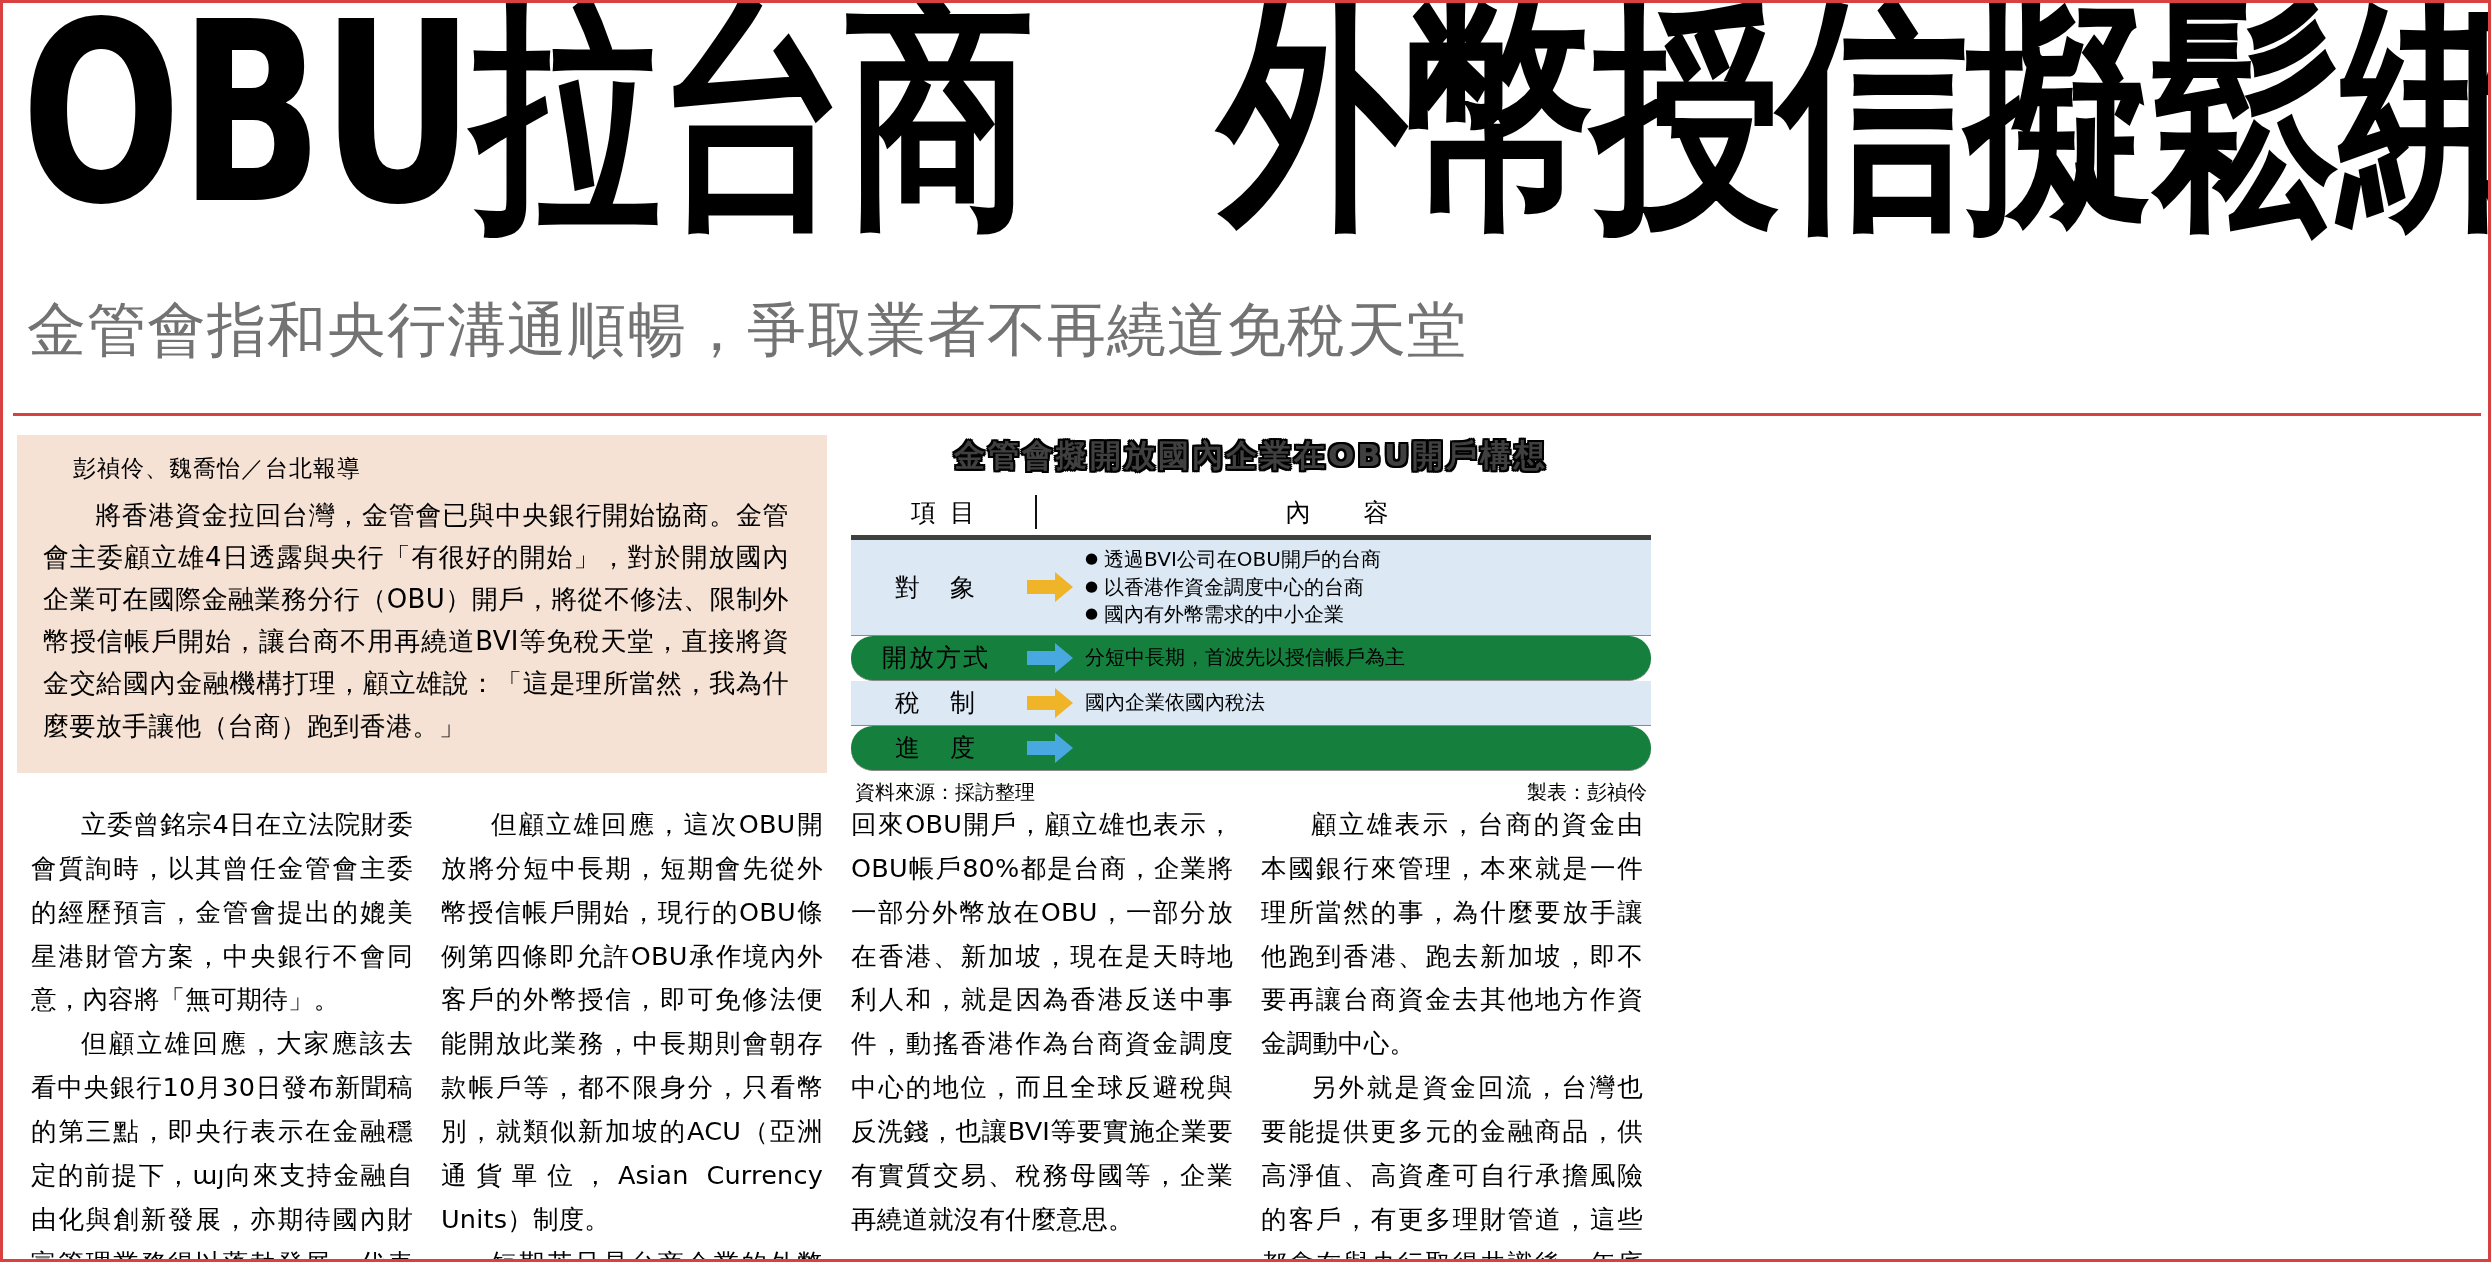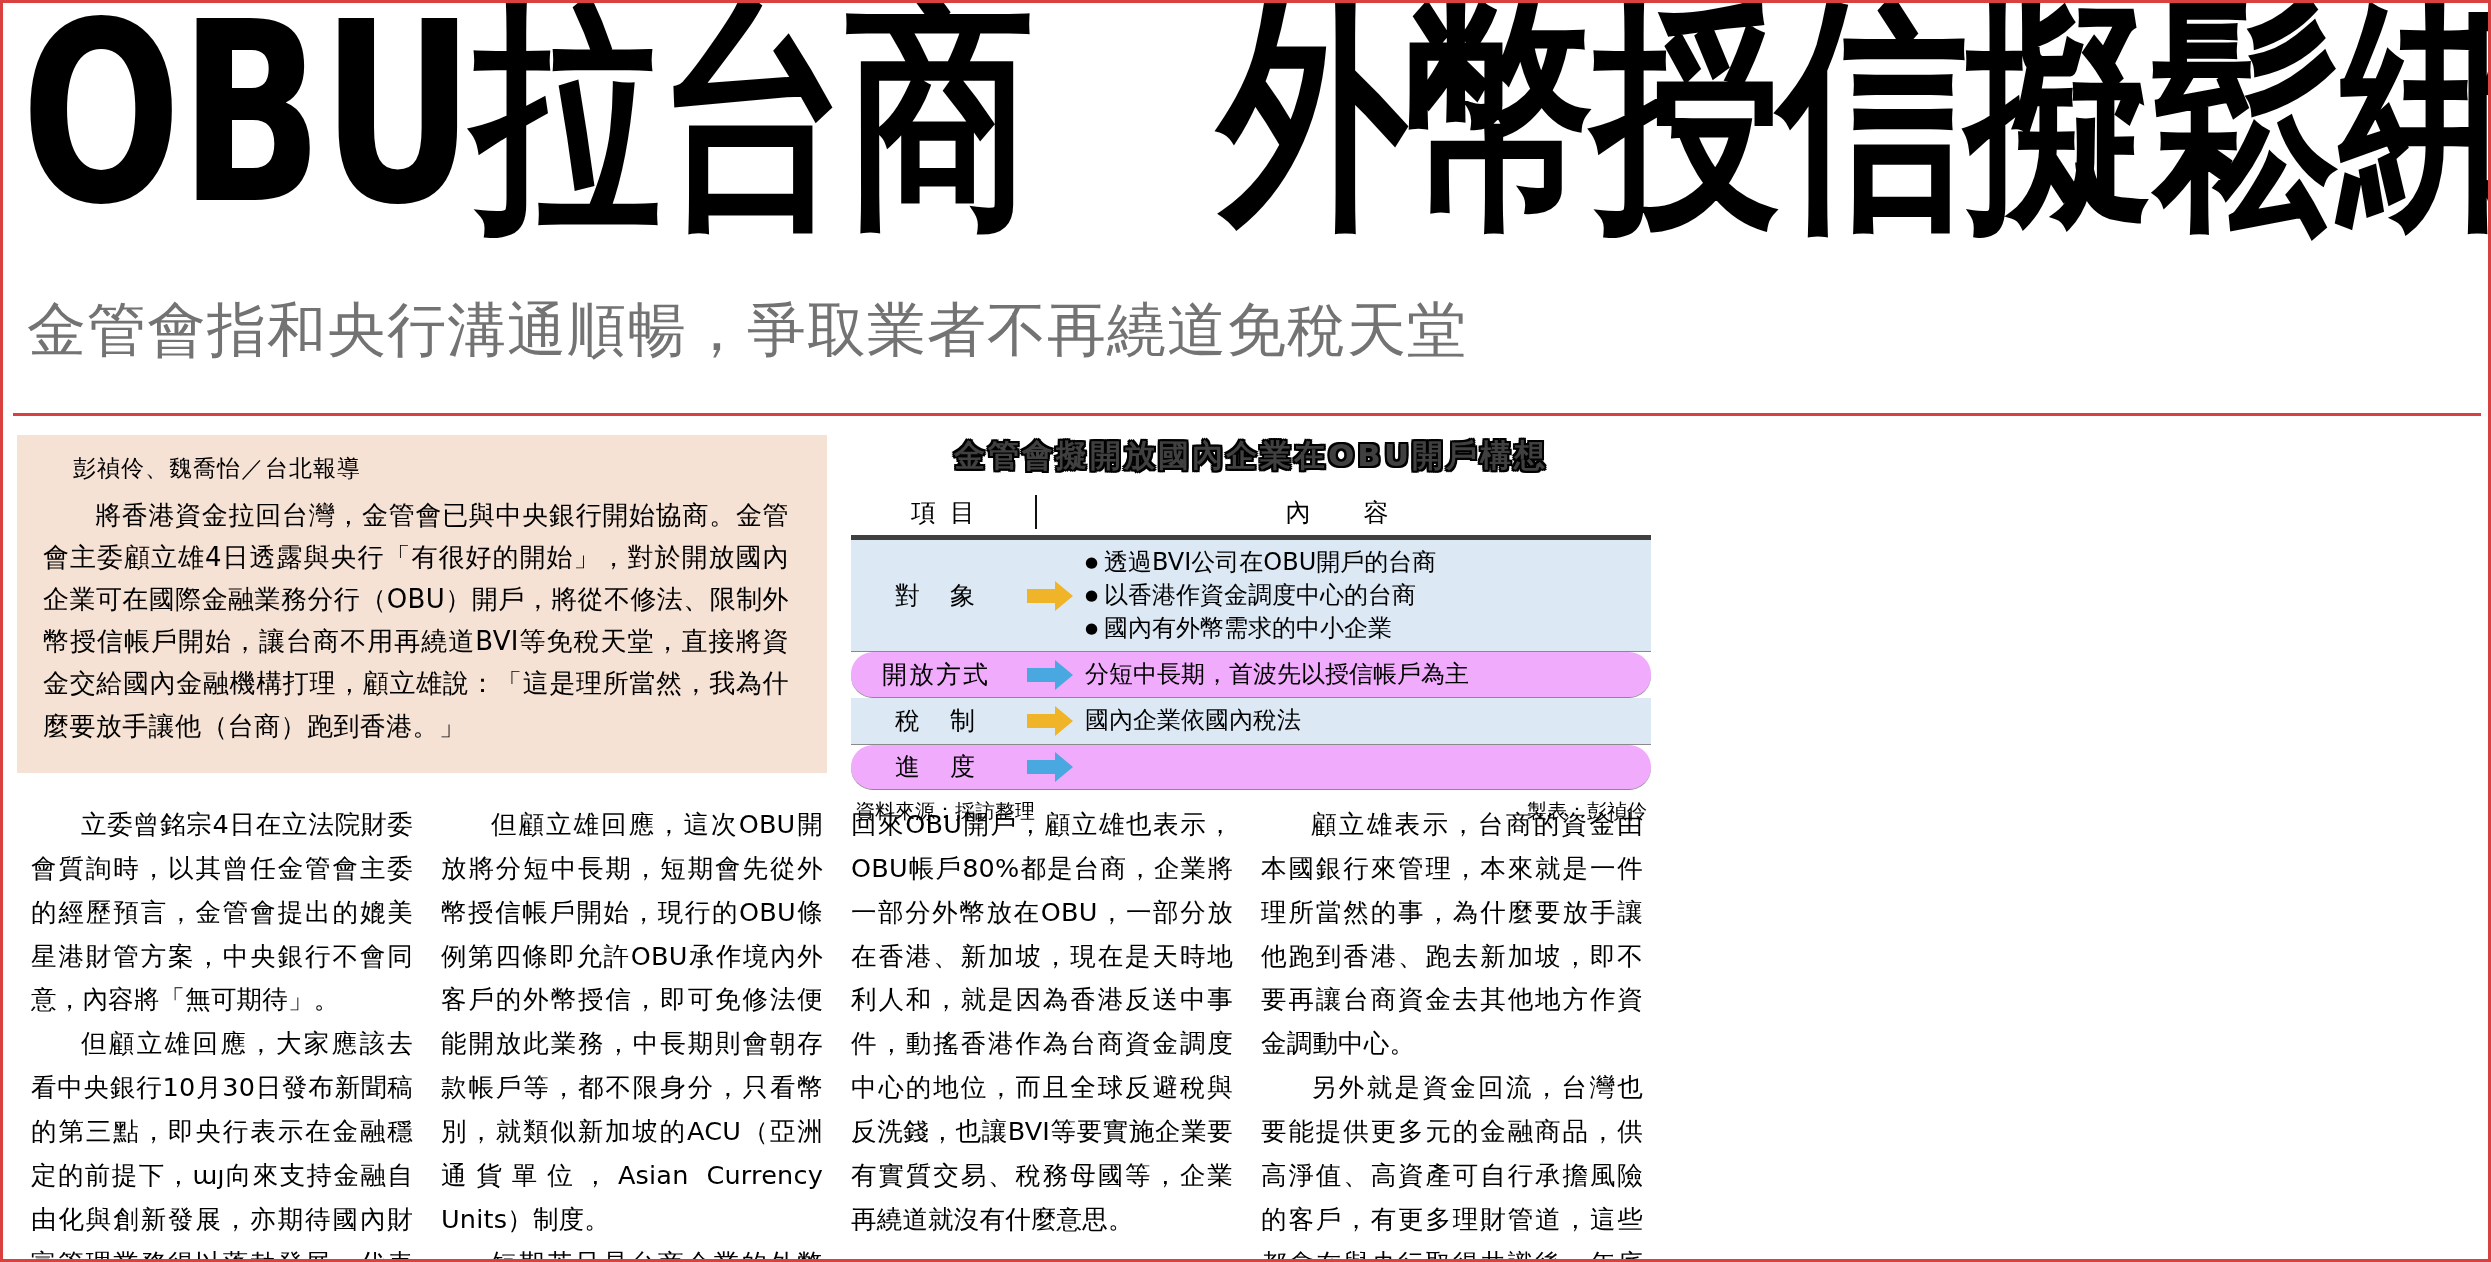--- a/index.html
+++ b/index.html
@@ -124,41 +124,41 @@
     text-align: center;
     letter-spacing: 14px;
   }
   .info-row {
     display: flex;
     align-items: stretch;
     min-height: 44px;
     border-bottom: 1px solid #8a8a8a;
   }
   .info-row.shade { background: #dce9f5; }
-  .info-row.plain { background: #f0abfc; border-radius: 22px; }
+  .info-row.plain { background: #15803d; border-radius: 22px; }
   .row-label {
     width: 170px;
     font-size: 25px;
     display: flex;
     align-items: center;
     justify-content: center;
     letter-spacing: 2px;
     white-space: nowrap;
   }
   .row-label .sp { display: inline-block; width: 28px; }
   .arrow {
     width: 58px;
     display: flex;
     align-items: center;
     justify-content: center;
   }
   .arrow svg { display: block; }
   .row-val {
     flex: 1;
-    font-size: 24px;
+    font-size: 20px;
     display: flex;
     flex-direction: column;
     justify-content: center;
     padding: 6px 0 6px 6px;
     line-height: 1.38;
   }
   .row-val .bullet-line { white-space: nowrap; }
   .row-val .bullet-line::before {
     content: "\25CF";
     font-size: 15px;

